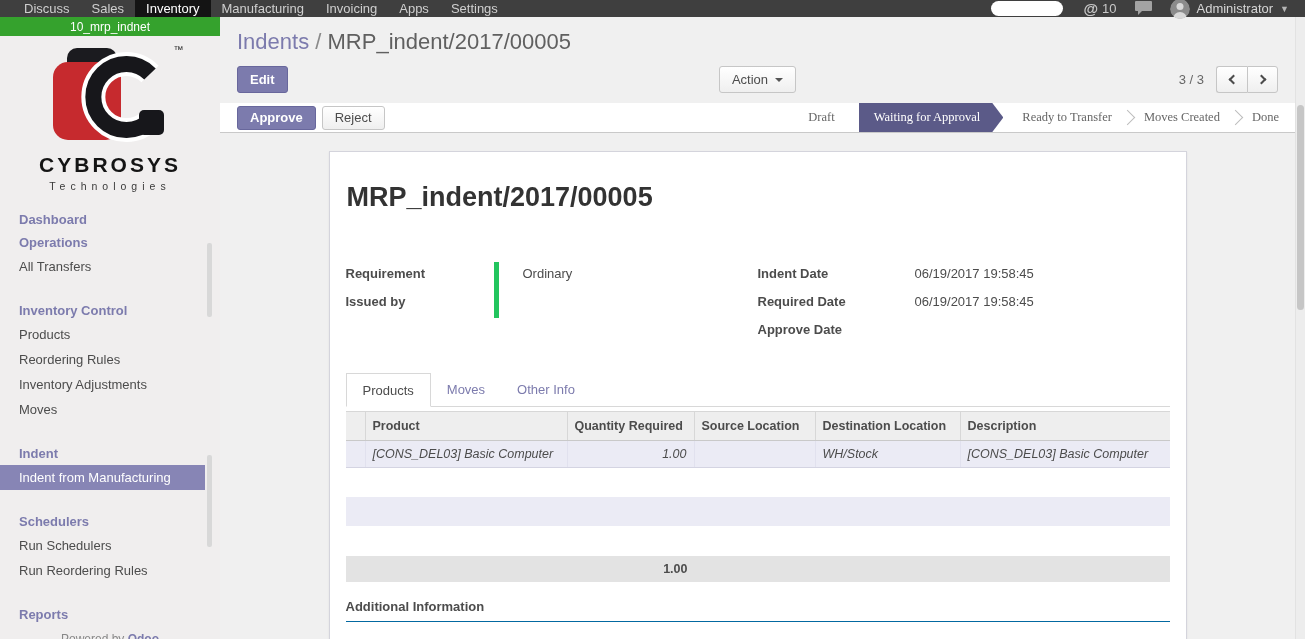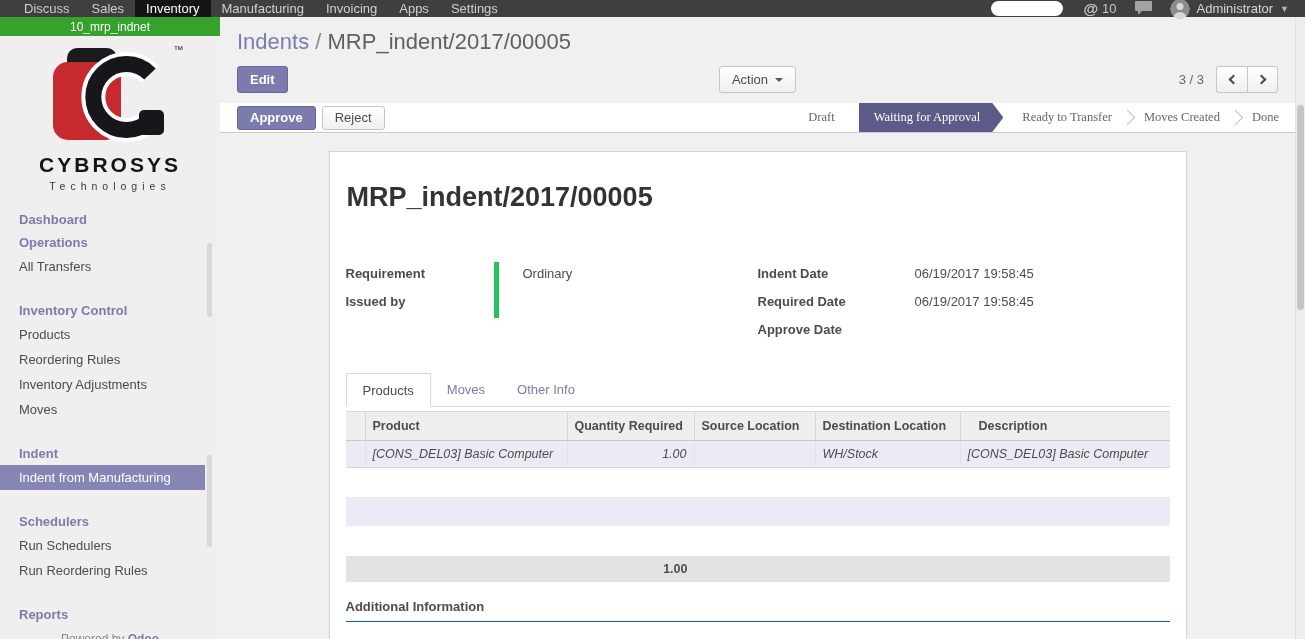--- a/index.html
+++ b/index.html
@@ -98,21 +98,21 @@
   .c { padding:6px 7px; overflow:hidden; white-space:nowrap; }
   .c.handle { width:20px; padding-left:0; padding-right:0; }
   .c.product { width:202px; }
   .c.qty { width:127px; text-align:right; }
   .c.src { width:121px; }
   .c.dst { width:145px; }
   .c.desc { flex:1; }
   .lhead { background:#eeeeee; border-top:1px solid #d7d7d7; border-bottom:1px solid #c9c9c9; font-weight:bold; color:#4c4c4c; cursor:default; }
   .lhead .c { border-right:1px solid #d7d7d7; padding-top:7px; padding-bottom:7px; }
   .lhead .c.qty { text-align:left; }
-  .lhead .c.desc { border-right:none;margin-left:11px; }
+  .lhead .c.desc { border-right:none; }
   .ldata { background:#ebebf5; border-bottom:1px solid #d4d4e2; color:#4c4c4c; cursor:pointer;font-style:italic; }
   .ldata .c { border-right:1px solid #e1e1ee; }
   .ldata .c.desc { border-right:none; }
   .lempty { height:29px; }
   .lempty.stripe { background:#ebebf5; }
   .lfoot { background:#e3e3e3; font-weight:bold; margin-top:1px; }
 
   .sep-row { margin-top:17px; border-bottom:1px solid #0369a1; padding-bottom:7px; font-weight:bold; color:#4c4c4c; }
 </style>
 </head>

